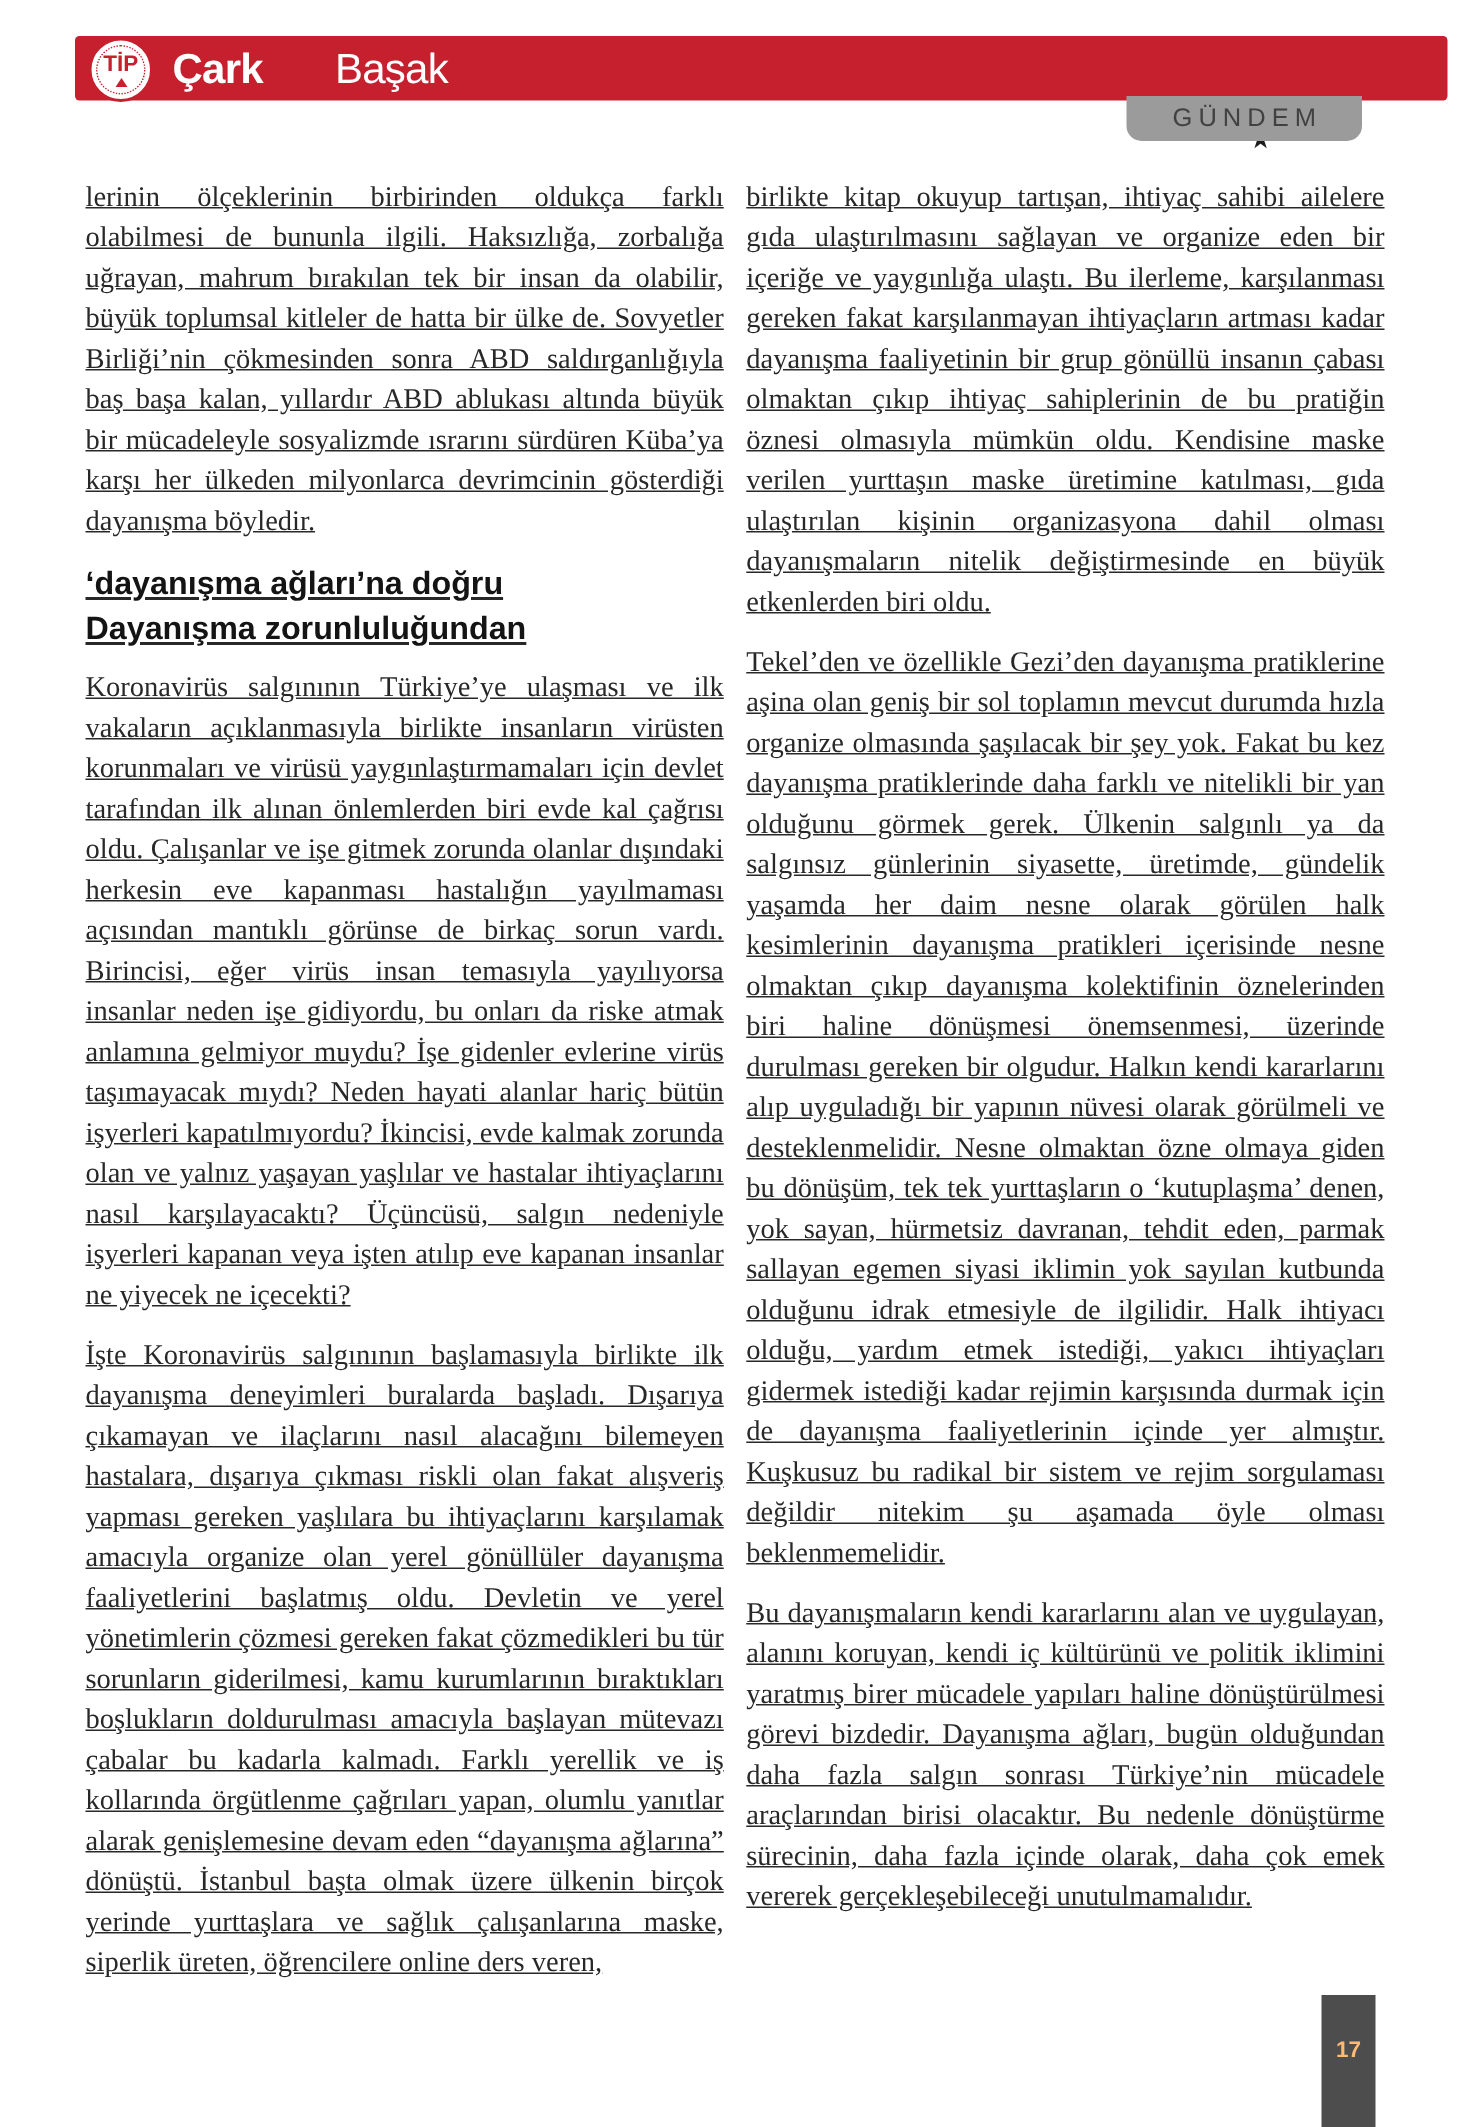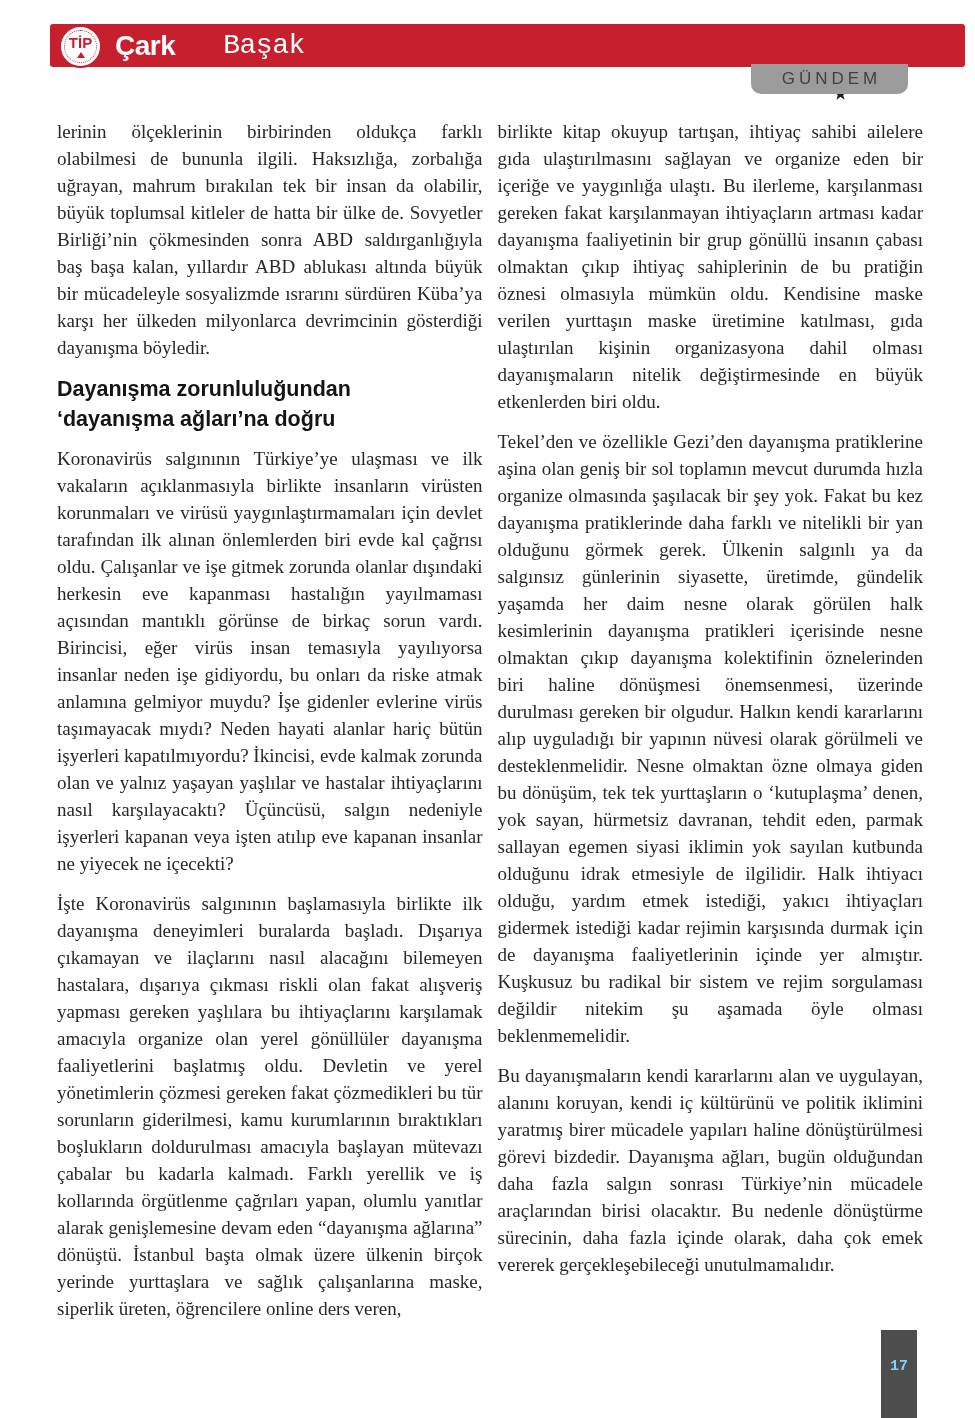--- a/index.html
+++ b/index.html
@@ -25,21 +25,21 @@
     background:var(--brand-red);
     border-radius:3px;
   }
   .masthead{
     position:absolute;left:115px;top:24px;height:43px;
     display:flex;align-items:center;
     font-family:"Liberation Sans", sans-serif;
     font-size:28px;color:#ffffff;letter-spacing:-0.5px;gap:48px;
   }
   .masthead .bold{font-weight:700;}
-  .masthead .light{font-weight:400;font-family:Liberation Mono, monospace;}
+  .masthead .light{font-weight:400;}
   .issue-info{
     position:absolute;right:62px;top:24px;height:43px;
     display:flex;align-items:center;gap:8px;
     font-family:"Liberation Sans", sans-serif;
     font-weight:700;font-size:20px;color:#ffffff;margin-top:48px;
   }
   .issue-info .star{color:#1c1c1c;font-size:15px;line-height:1;}
 
   .logo{
     position:absolute;left:59px;top:25px;width:43px;height:43px;
@@ -68,43 +68,43 @@
     border-radius:0 0 10px 10px;
     display:flex;align-items:center;justify-content:center;
     font-family:"Liberation Sans", sans-serif;
     font-size:17px;letter-spacing:4px;color:var(--tag-text);
     text-indent:4px;
   }
 
   
   .article{
     position:absolute;left:57px;top:118px;width:866px;
-    display:flex;gap:15px;
+    display:flex;gap:15px;text-decoration:underline;
   }
   .column{flex:1 1 0;}
   .column p{
     font-size:19px;line-height:27px;text-align:justify;
     margin:0 0 13px 0;
     color:var(--body-text);
   }
   .subheading{
     font-family:"Liberation Sans", sans-serif;
     font-weight:700;font-size:21.5px;line-height:30px;
     color:#141414;margin:7px 0 11px 0;
   }
 
   
   .page-number-box{
     position:absolute;left:881px;top:1330px;width:36px;height:88px;
     background:var(--page-box);
     display:flex;justify-content:center;
   }
   .page-number{
-    font-family:Liberation Mono, monospace;
-    font-weight:700;font-size:15px;color:#7dd3fc;
+    font-family:Liberation Sans, sans-serif;
+    font-weight:700;font-size:15px;color:#fdba74;
     margin-top:28px;
   }
 </style>
 </head>
 <body>
 
 <div class="header-bar"></div>
 
 <div class="logo">
   <div class="logo-inner">
@@ -124,22 +124,22 @@
   <span>Sayı 3</span>
 </div>
 
 <div class="section-tag">GÜNDEM</div>
 
 <div class="article">
 
   <div class="column">
     <p>lerinin ölçeklerinin birbirinden oldukça farklı olabilmesi de bununla ilgili. Haksızlığa, zorbalığa uğrayan, mahrum bırakılan tek bir insan da olabilir, büyük toplumsal kitleler de hatta bir ülke de.  Sovyetler Birliği’nin çökmesinden sonra ABD saldırganlığıyla baş başa kalan, yıllardır ABD ablukası altında büyük bir mücadeleyle sosyalizmde ısrarını sürdüren Küba’ya karşı her ülkeden milyonlarca devrimcinin gösterdiği dayanışma böyledir.</p>
     <div class="subheading">
+      <div>‘dayanışma ağları’na doğru</div>
       <div>Dayanışma zorunluluğundan</div>
-      <div>‘dayanışma ağları’na doğru</div>
     </div>
     <p>Koronavirüs salgınının Türkiye’ye ulaşması ve ilk vakaların açıklanmasıyla birlikte insanların virüsten korunmaları ve virüsü yaygınlaştırmamaları için devlet tarafından ilk alınan önlemlerden biri evde kal çağrısı oldu. Çalışanlar ve işe gitmek zorunda olanlar dışındaki herkesin eve kapanması hastalığın yayılmaması açısından mantıklı görünse de birkaç sorun vardı. Birincisi, eğer virüs insan temasıyla yayılıyorsa insanlar neden işe gidiyordu, bu onları da riske atmak anlamına gelmiyor muydu? İşe gidenler evlerine virüs taşımayacak mıydı? Neden hayati alanlar hariç bütün işyerleri kapatılmıyordu? İkincisi, evde kalmak zorunda olan ve yalnız yaşayan yaşlılar ve hastalar ihtiyaçlarını nasıl karşılayacaktı? Üçüncüsü, salgın nedeniyle işyerleri kapanan veya işten atılıp eve kapanan insanlar ne yiyecek ne içecekti?</p>
     <p>İşte Koronavirüs salgınının başlamasıyla birlikte ilk dayanışma deneyimleri buralarda başladı. Dışarıya çıkamayan ve ilaçlarını nasıl alacağını bilemeyen hastalara, dışarıya çıkması riskli olan fakat alışveriş yapması gereken yaşlılara bu ihtiyaçlarını karşılamak amacıyla organize olan yerel gönüllüler dayanışma faaliyetlerini başlatmış oldu. Devletin ve yerel yönetimlerin çözmesi gereken fakat çözmedikleri bu tür sorunların giderilmesi, kamu kurumlarının bıraktıkları boşlukların doldurulması amacıyla başlayan mütevazı çabalar bu kadarla kalmadı. Farklı yerellik ve iş kollarında örgütlenme çağrıları yapan, olumlu yanıtlar alarak genişlemesine devam eden “dayanışma ağlarına” dönüştü. İstanbul başta olmak üzere ülkenin birçok yerinde yurttaşlara ve sağlık çalışanlarına maske, siperlik üreten, öğrencilere online ders veren,</p>
   </div>
 
   <div class="column">
     <p>birlikte kitap okuyup tartışan, ihtiyaç sahibi ailelere gıda ulaştırılmasını sağlayan ve organize eden bir içeriğe ve yaygınlığa ulaştı. Bu ilerleme, karşılanması gereken fakat karşılanmayan ihtiyaçların artması kadar dayanışma faaliyetinin bir grup gönüllü insanın çabası olmaktan çıkıp ihtiyaç sahiplerinin de bu pratiğin öznesi olmasıyla mümkün oldu. Kendisine maske verilen yurttaşın maske üretimine katılması, gıda ulaştırılan kişinin organizasyona dahil olması dayanışmaların nitelik değiştirmesinde en büyük etkenlerden biri oldu.</p>
     <p>Tekel’den ve özellikle Gezi’den dayanışma pratiklerine aşina olan geniş bir sol toplamın mevcut durumda hızla organize olmasında şaşılacak bir şey yok. Fakat bu kez dayanışma pratiklerinde daha farklı ve nitelikli bir yan olduğunu görmek gerek. Ülkenin salgınlı ya da salgınsız günlerinin siyasette, üretimde, gündelik yaşamda her daim nesne olarak görülen halk kesimlerinin dayanışma pratikleri içerisinde nesne olmaktan çıkıp dayanışma kolektifinin öznelerinden biri haline dönüşmesi önemsenmesi, üzerinde durulması gereken bir olgudur. Halkın kendi kararlarını alıp uyguladığı bir yapının nüvesi olarak görülmeli ve desteklenmelidir. Nesne olmaktan özne olmaya giden bu dönüşüm, tek tek yurttaşların o ‘kutuplaşma’ denen, yok sayan, hürmetsiz davranan, tehdit eden, parmak sallayan egemen siyasi iklimin yok sayılan kutbunda olduğunu idrak etmesiyle de ilgilidir. Halk ihtiyacı olduğu, yardım etmek istediği, yakıcı ihtiyaçları gidermek istediği kadar rejimin karşısında durmak için de dayanışma faaliyetlerinin içinde yer almıştır. Kuşkusuz bu radikal bir sistem ve rejim sorgulaması değildir nitekim şu aşamada öyle olması beklenmemelidir.</p>
     <p>Bu dayanışmaların kendi kararlarını alan ve uygulayan, alanını koruyan, kendi iç kültürünü ve politik iklimini yaratmış birer mücadele yapıları haline dönüştürülmesi görevi bizdedir. Dayanışma ağları, bugün olduğundan daha fazla salgın sonrası Türkiye’nin mücadele araçlarından birisi olacaktır. Bu nedenle dönüştürme sürecinin, daha fazla içinde olarak, daha çok emek vererek gerçekleşebileceği unutulmamalıdır.</p>
   </div>

